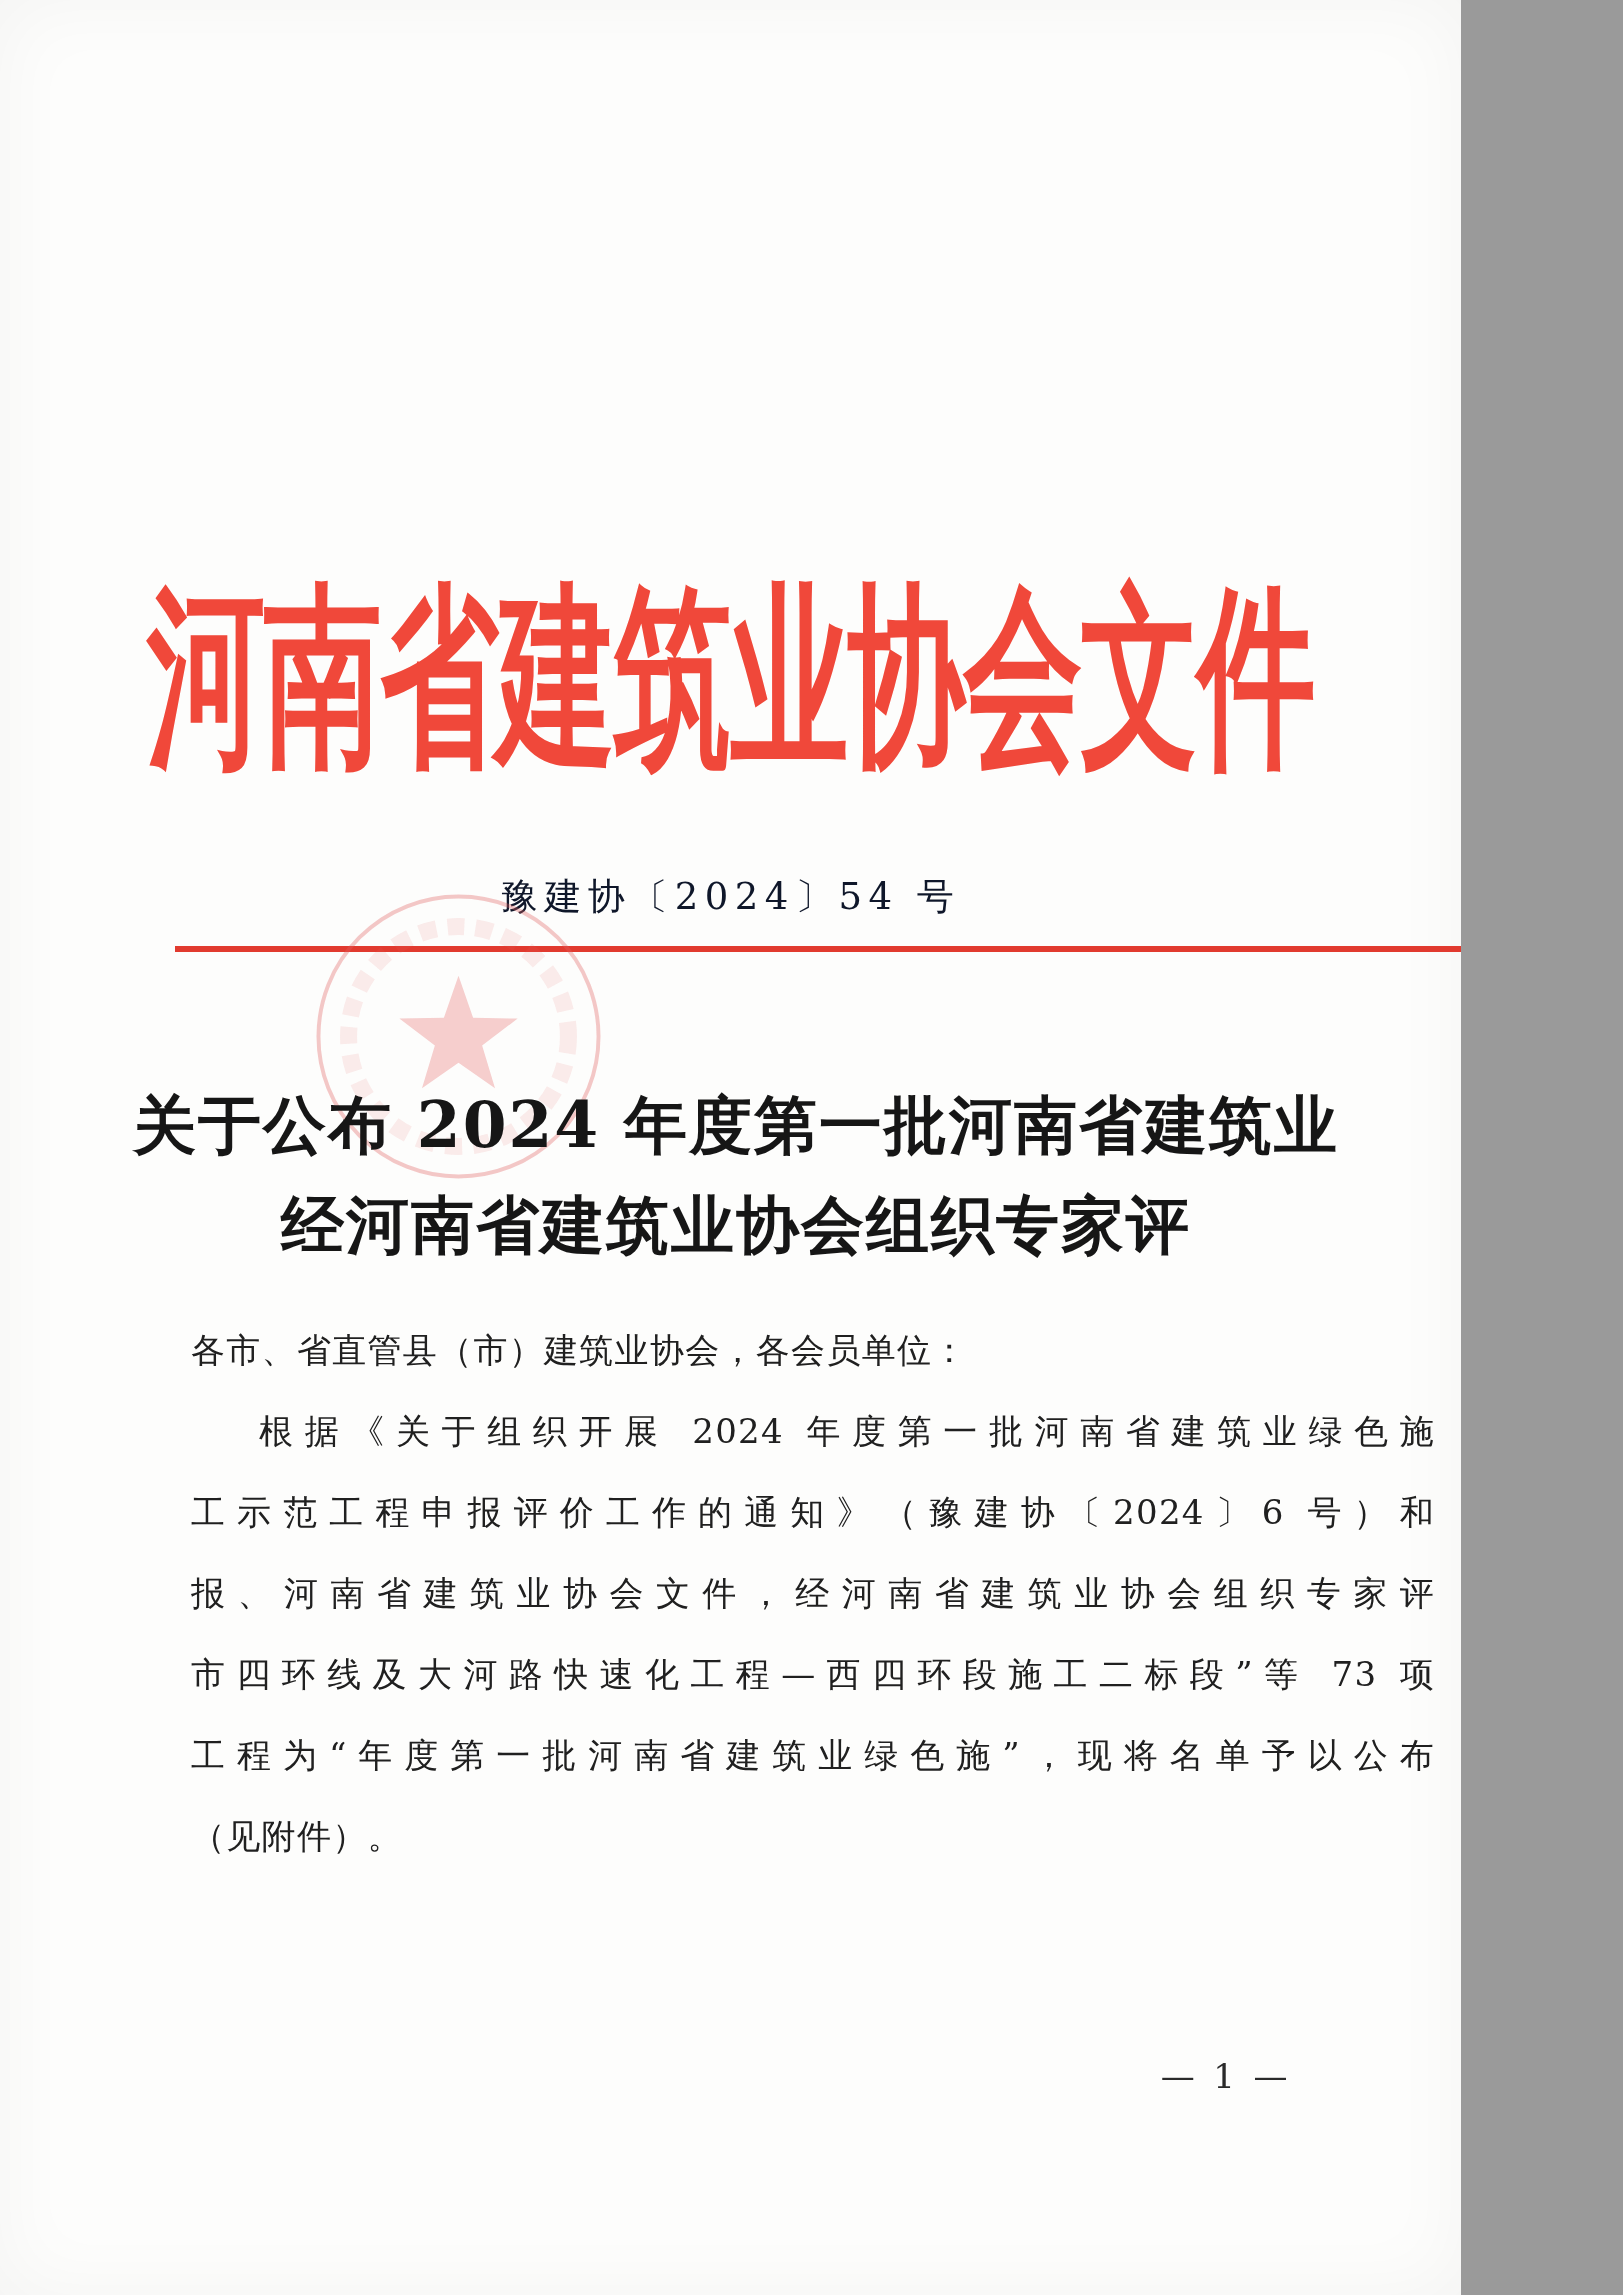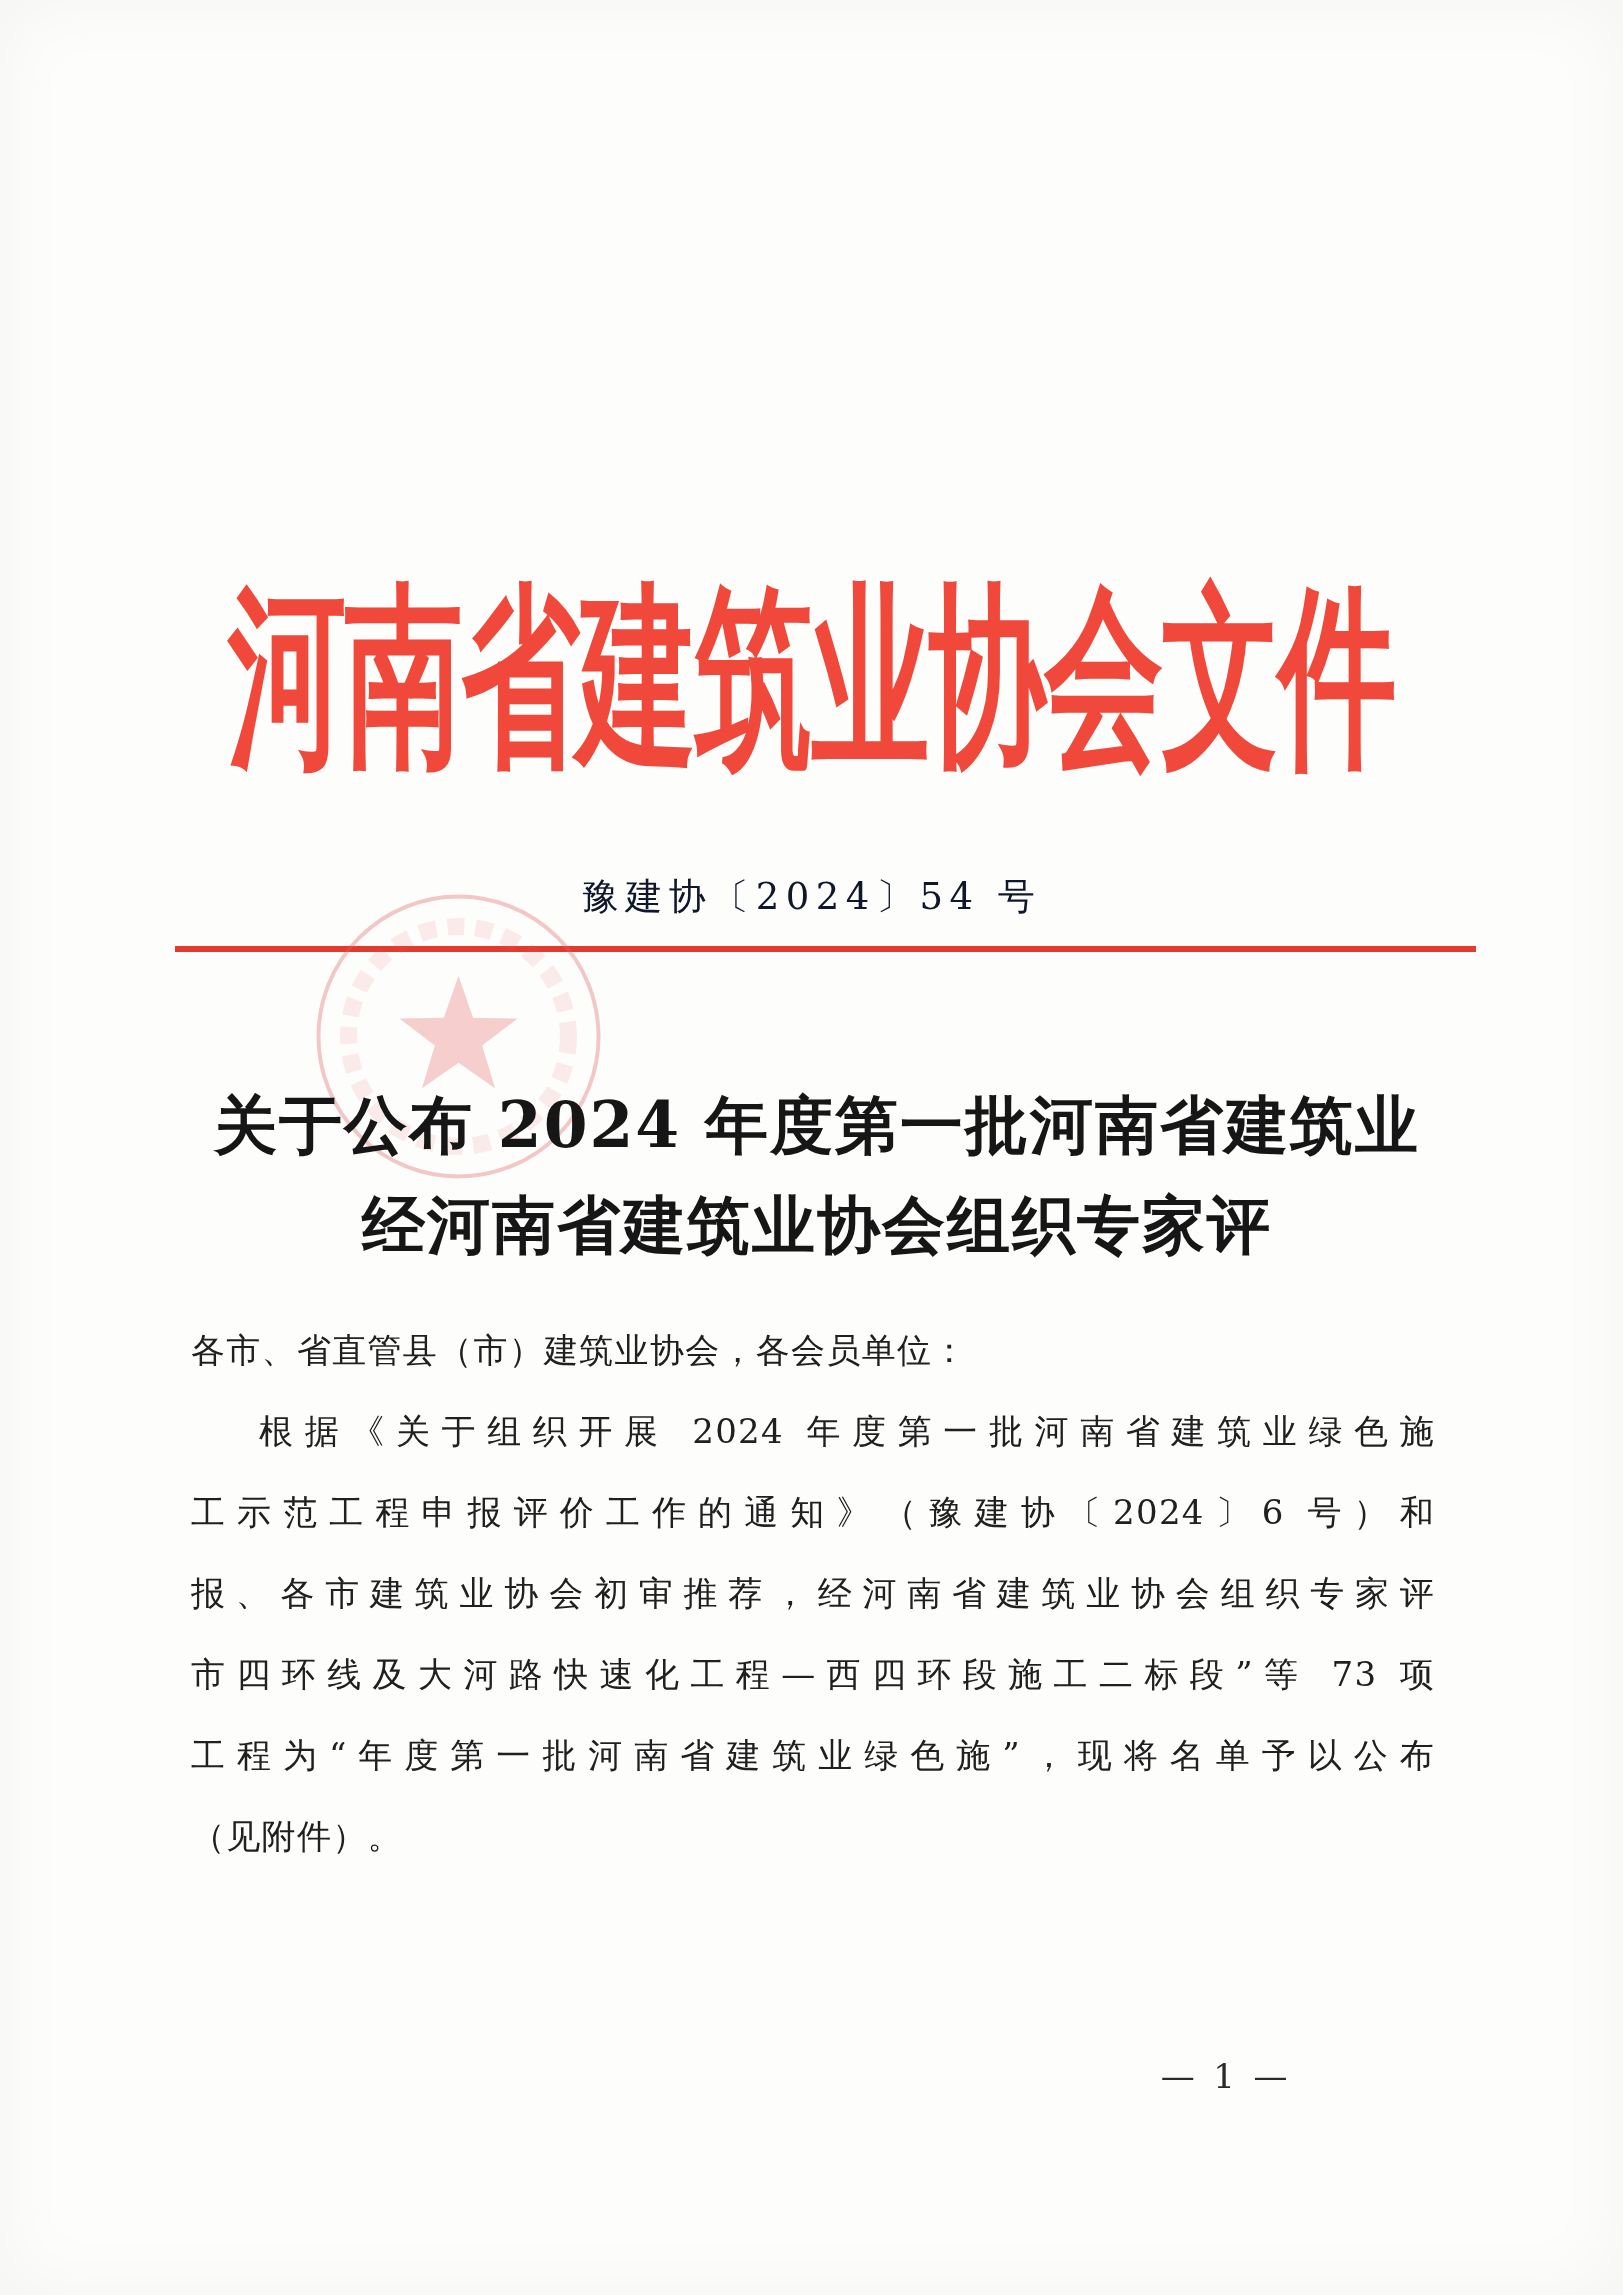--- a/index.html
+++ b/index.html
@@ -5,21 +5,21 @@
   :root{
     --masthead-red:#f0483a;
     --rule-red:#e13a2f;
     --body-text:#202020;
     --seal-pink:#e89c9c;
   }
   *{margin:0;padding:0;box-sizing:border-box;}
   html,body{background:#9a9a9a;}
   .page{
     position:relative;
-    width:1623px;height:2295px;
+    width:1461px;height:2295px;
     background:#fdfdfc;
     overflow:hidden;
     font-family:"DejaVu Serif","Liberation Serif",serif;
     color:var(--body-text);
     box-shadow:inset 0 0 79px rgba(0,0,0,0.04);
   }
   
   .masthead{
     position:absolute;top:547px;left:0;right:0;
     text-align:center;
@@ -116,21 +116,21 @@
 
   <div class="doc-title">
     <div>关于公布 2024 年度第一批河南省建筑业</div>
     <div>经河南省建筑业协会组织专家评</div>
   </div>
 
   <div class="body-block">
     <div class="body-line">各市、省直管县（市）建筑业协会，各会员单位：</div>
     <div class="body-line indent justify-full">根据《关于组织开展 2024 年度第一批河南省建筑业绿色施</div>
     <div class="body-line justify-full">工示范工程申报评价工作的通知》（豫建协〔2024〕6 号）和</div>
-    <div class="body-line justify-full">报、各市建筑业协会初审推荐，经河南省建筑业协会组织专家评</div>
+    <div class="body-line justify-full">报、河南省建筑业协会文件，经河南省建筑业协会组织专家评</div>
     <div class="body-line justify-full">市四环线及大河路快速化工程—西四环段施工二标段”等 73 项</div>
     <div class="body-line justify-full">工程为“年度第一批河南省建筑业绿色施”，现将名单予以公布</div>
     <div class="body-line">（见附件）。</div>
   </div>
 
   <div class="page-number">— 1 —</div>
 
 </div>
 
 

